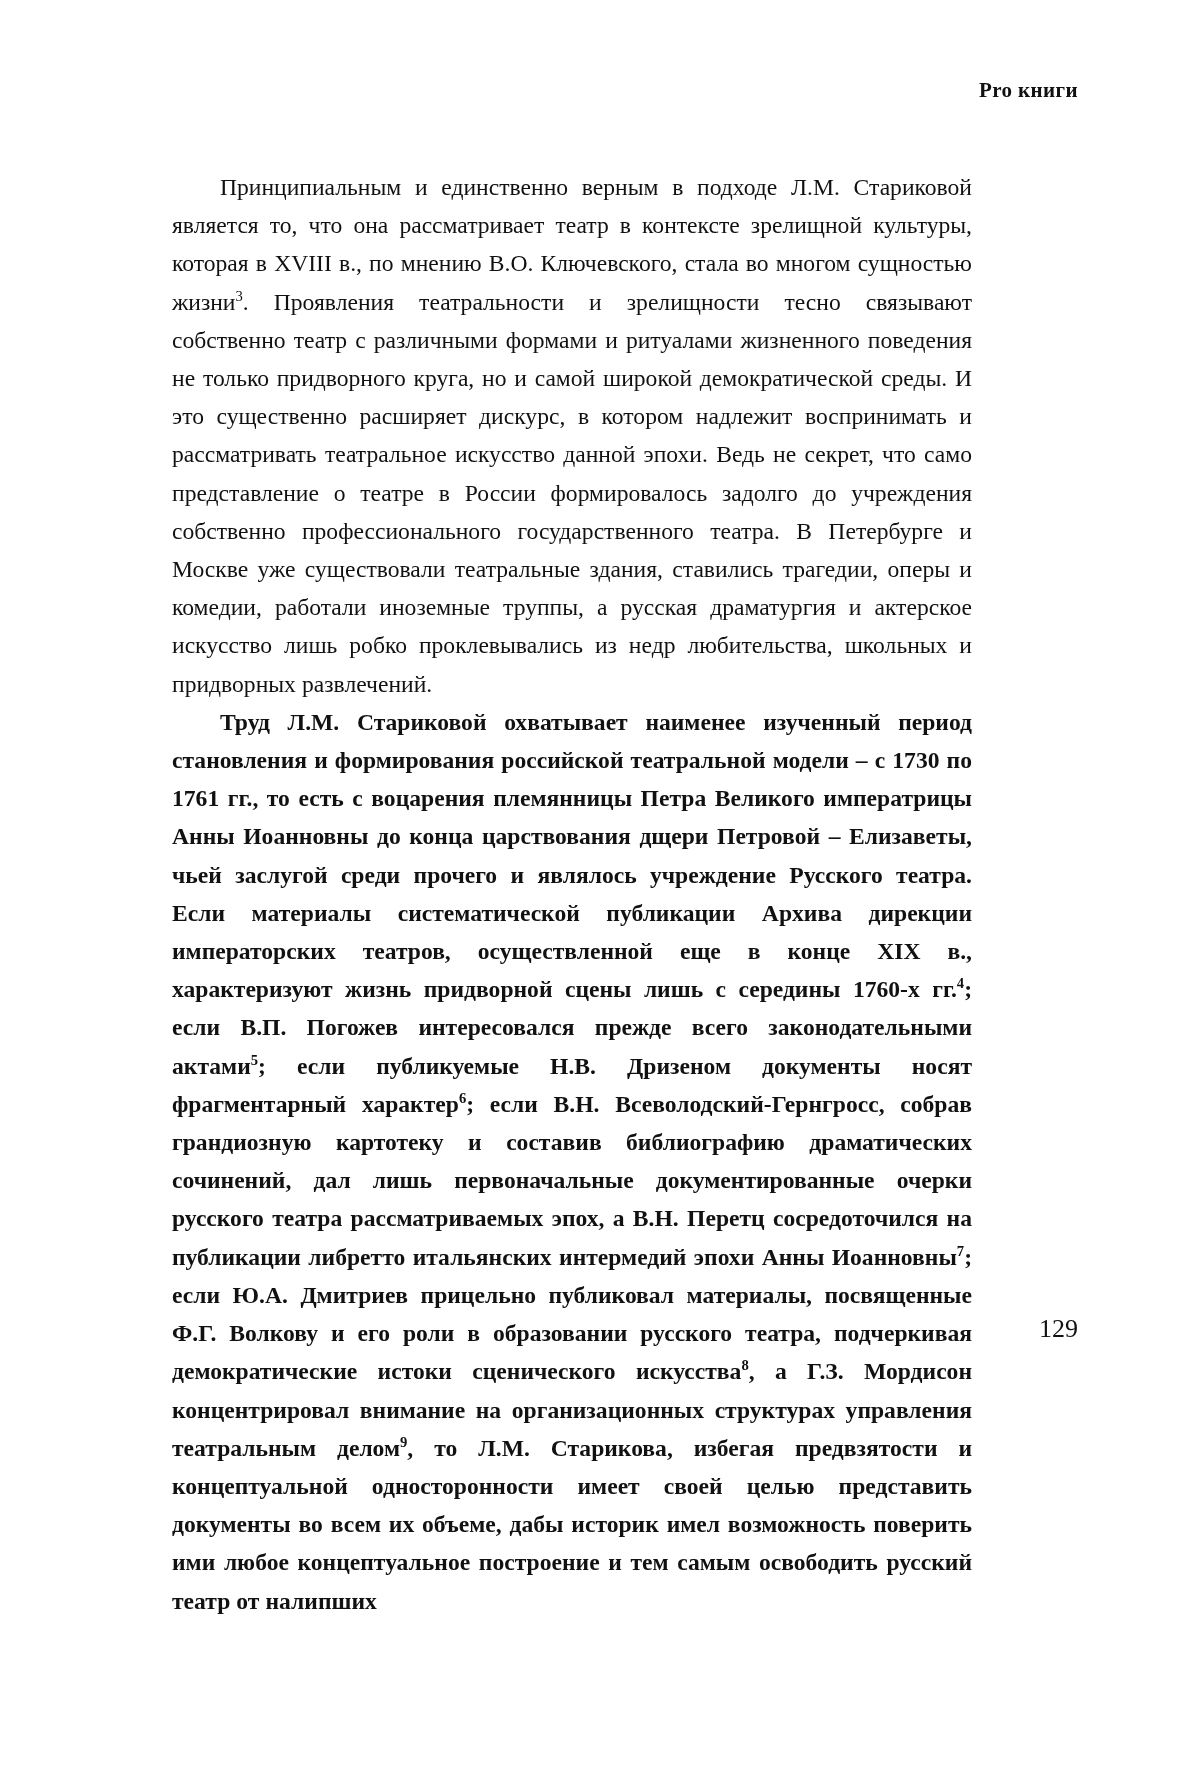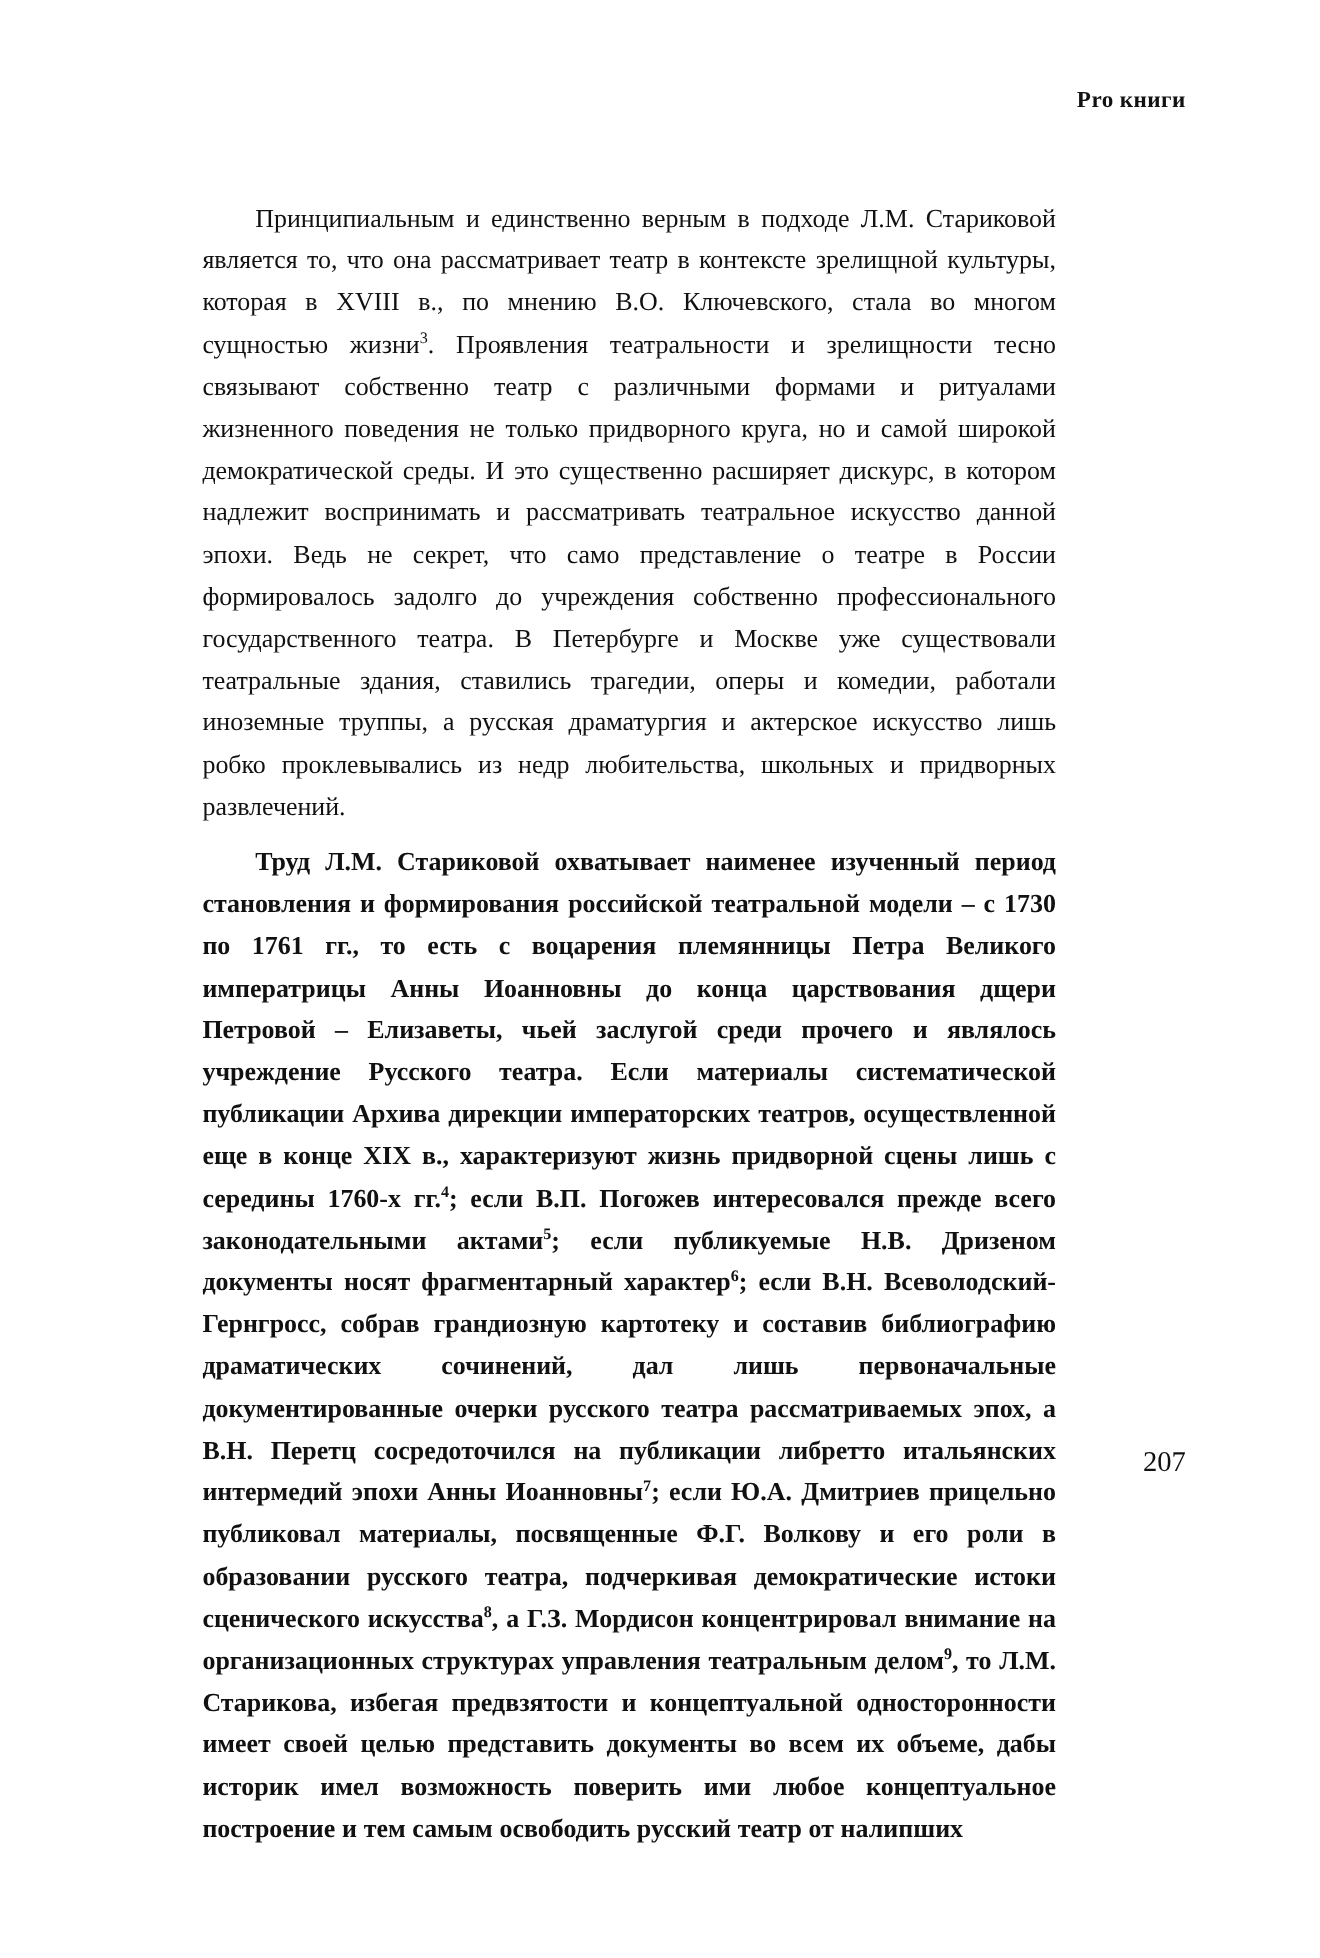--- a/index.html
+++ b/index.html
@@ -37,21 +37,21 @@
   }
 
   .text-column {
     position: absolute;
     top: 168px;
     left: 172px;
     width: 800px;
   }
 
   p.body-par {
-    margin: 12px;
+    margin: 0;
     font-size: 23.6px;
     line-height: 38.2px;
     text-align: justify;
     text-indent: 48px;
     hyphens: manual;
     word-spacing: 0.2px;
   }
 
   p.body-par + p.body-par {
     margin-top: 0px;
@@ -77,15 +77,15 @@
 
 <div class="page">
 
   <div class="running-head">Pro книги</div>
 
   <div class="text-column">
     <p class="body-par">Принципиальным и единственно верным в подходе Л.М. Стариковой является то, что она рассматривает театр в контексте зрелищной культуры, которая в XVIII в., по мнению В.О. Ключевского, стала во многом сущностью жизни<sup>3</sup>. Проявления театральности и зрелищности тесно связывают собственно театр с различными формами и ритуалами жизненного поведения не только придворного круга, но и самой широкой демократической среды. И это существенно расширяет дискурс, в котором надлежит воспринимать и рассматривать театральное искусство данной эпохи. Ведь не секрет, что само представление о театре в России формировалось задолго до учреждения собственно профессионального государственного театра. В Петербурге и Москве уже существовали театральные здания, ставились трагедии, оперы и комедии, работали иноземные труппы, а русская драматургия и актерское искусство лишь робко проклевывались из недр любительства, школьных и придворных развлечений.</p>
     <p class="body-par">Труд Л.М. Стариковой охватывает наименее изученный период становления и формирования российской театральной модели – с 1730 по 1761 гг., то есть с воцарения племянницы Петра Великого императрицы Анны Иоанновны до конца царствования дщери Петровой – Елизаветы, чьей заслугой среди прочего и являлось учреждение Русского театра. Если материалы систематической публикации Архива дирекции императорских театров, осуществленной еще в конце XIX в., характеризуют жизнь придворной сцены лишь с середины 1760-х гг.<sup>4</sup>; если В.П. Погожев интересовался прежде всего законодательными актами<sup>5</sup>; если публикуемые Н.В. Дризеном документы носят фрагментарный характер<sup>6</sup>; если В.Н. Всеволодский-Гернгросс, собрав грандиозную картотеку и составив библиографию драматических сочинений, дал лишь первоначальные документированные очерки русского театра рассматриваемых эпох, а В.Н. Перетц сосредоточился на публикации либретто итальянских интермедий эпохи Анны Иоанновны<sup>7</sup>; если Ю.А. Дмитриев прицельно публиковал материалы, посвященные Ф.Г. Волкову и его роли в образовании русского театра, подчеркивая демократические истоки сценического искусства<sup>8</sup>, а Г.З. Мордисон концентрировал внимание на организационных структурах управления театральным делом<sup>9</sup>, то Л.М. Старикова, избегая предвзятости и концептуальной односторонности имеет своей целью представить документы во всем их объеме, дабы историк имел возможность поверить ими любое концептуальное построение и тем самым освободить русский театр от налипших</p>
   </div>
 
-  <div class="folio">207</div>
+  <div class="folio">129</div>
 
 </div>
 
 </body></html>

